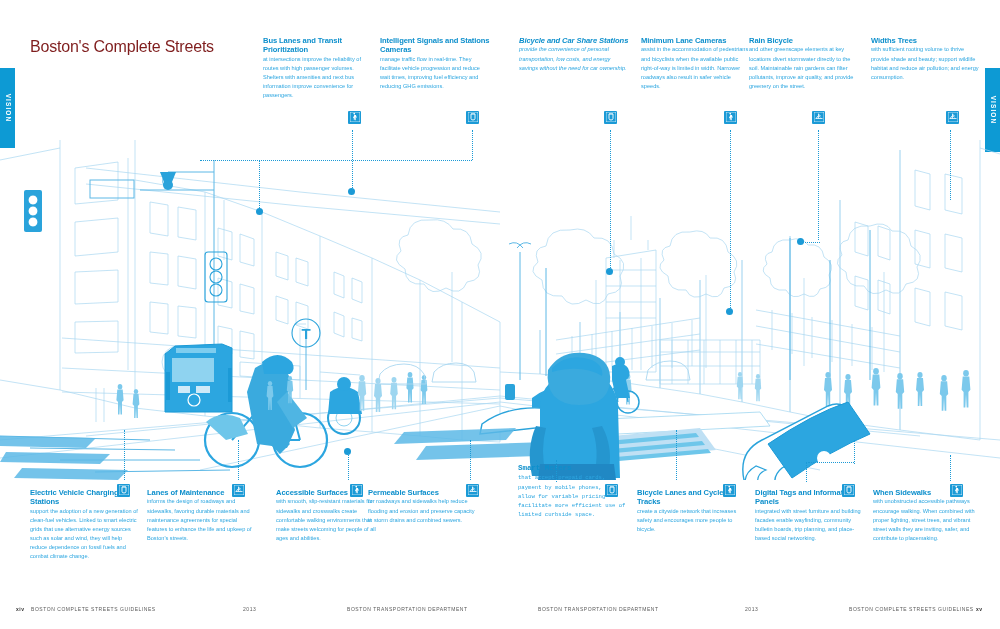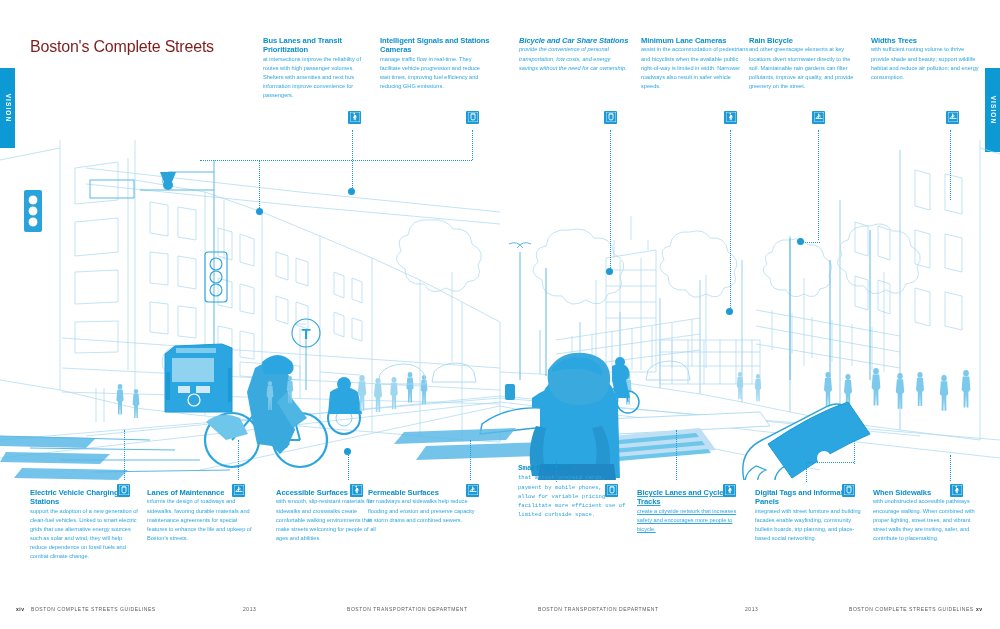--- a/index.html
+++ b/index.html
@@ -543,21 +543,21 @@
   <div class="bd">that accept prepaid cards, payment by mobile phones, and allow for variable pricing facilitate more efficient use of limited curbside space.</div>
 </div>
 <div class="badge" style="left:605px;top:484px;">
   <svg width="10" height="10" viewBox="0 0 10 10">
       <rect x="0" y="0" width="10" height="10" fill="none" stroke="#fff" stroke-width=".7"></rect>
       <path d="M3 2 l4 0 l0 4.4 q0 1.6 -2 1.6 q-2 0 -2 -1.6 z" fill="none" stroke="#fff" stroke-width=".9"></path>
       <path d="M4 1 l0 1.4 M6 1 l0 1.4" stroke="#fff" stroke-width=".8"></path>
     </svg>
 </div>
 
-<div class="callout bot" style="left:637px;top:488px;text-decoration:underline;">
+<div class="callout bot" style="left:637px;top:488px;">
   <div class="hd">Bicycle Lanes and Cycle Tracks</div>
   <div class="bd">create a citywide network that increases safety and encourages more people to bicycle.</div>
 </div>
 <div class="badge" style="left:723px;top:484px;">
   <svg width="10" height="10" viewBox="0 0 10 10">
       <rect x="0" y="0" width="10" height="10" fill="none" stroke="#fff" stroke-width=".7"></rect>
       <path d="M5 1.6 a.8.8 0 1 0 0 .1 M4.3 3 l1.6 0 l.9 2.6 l-.7 .2 l-.4 -1.1 l0 3.6 l-.7 0 l-.1 -2 l-.5 2 l-.7 -.2 l.7 -2.6 l-.9 1 l-.5 -.4 z" fill="#fff"></path>
     </svg>
 </div>
 

